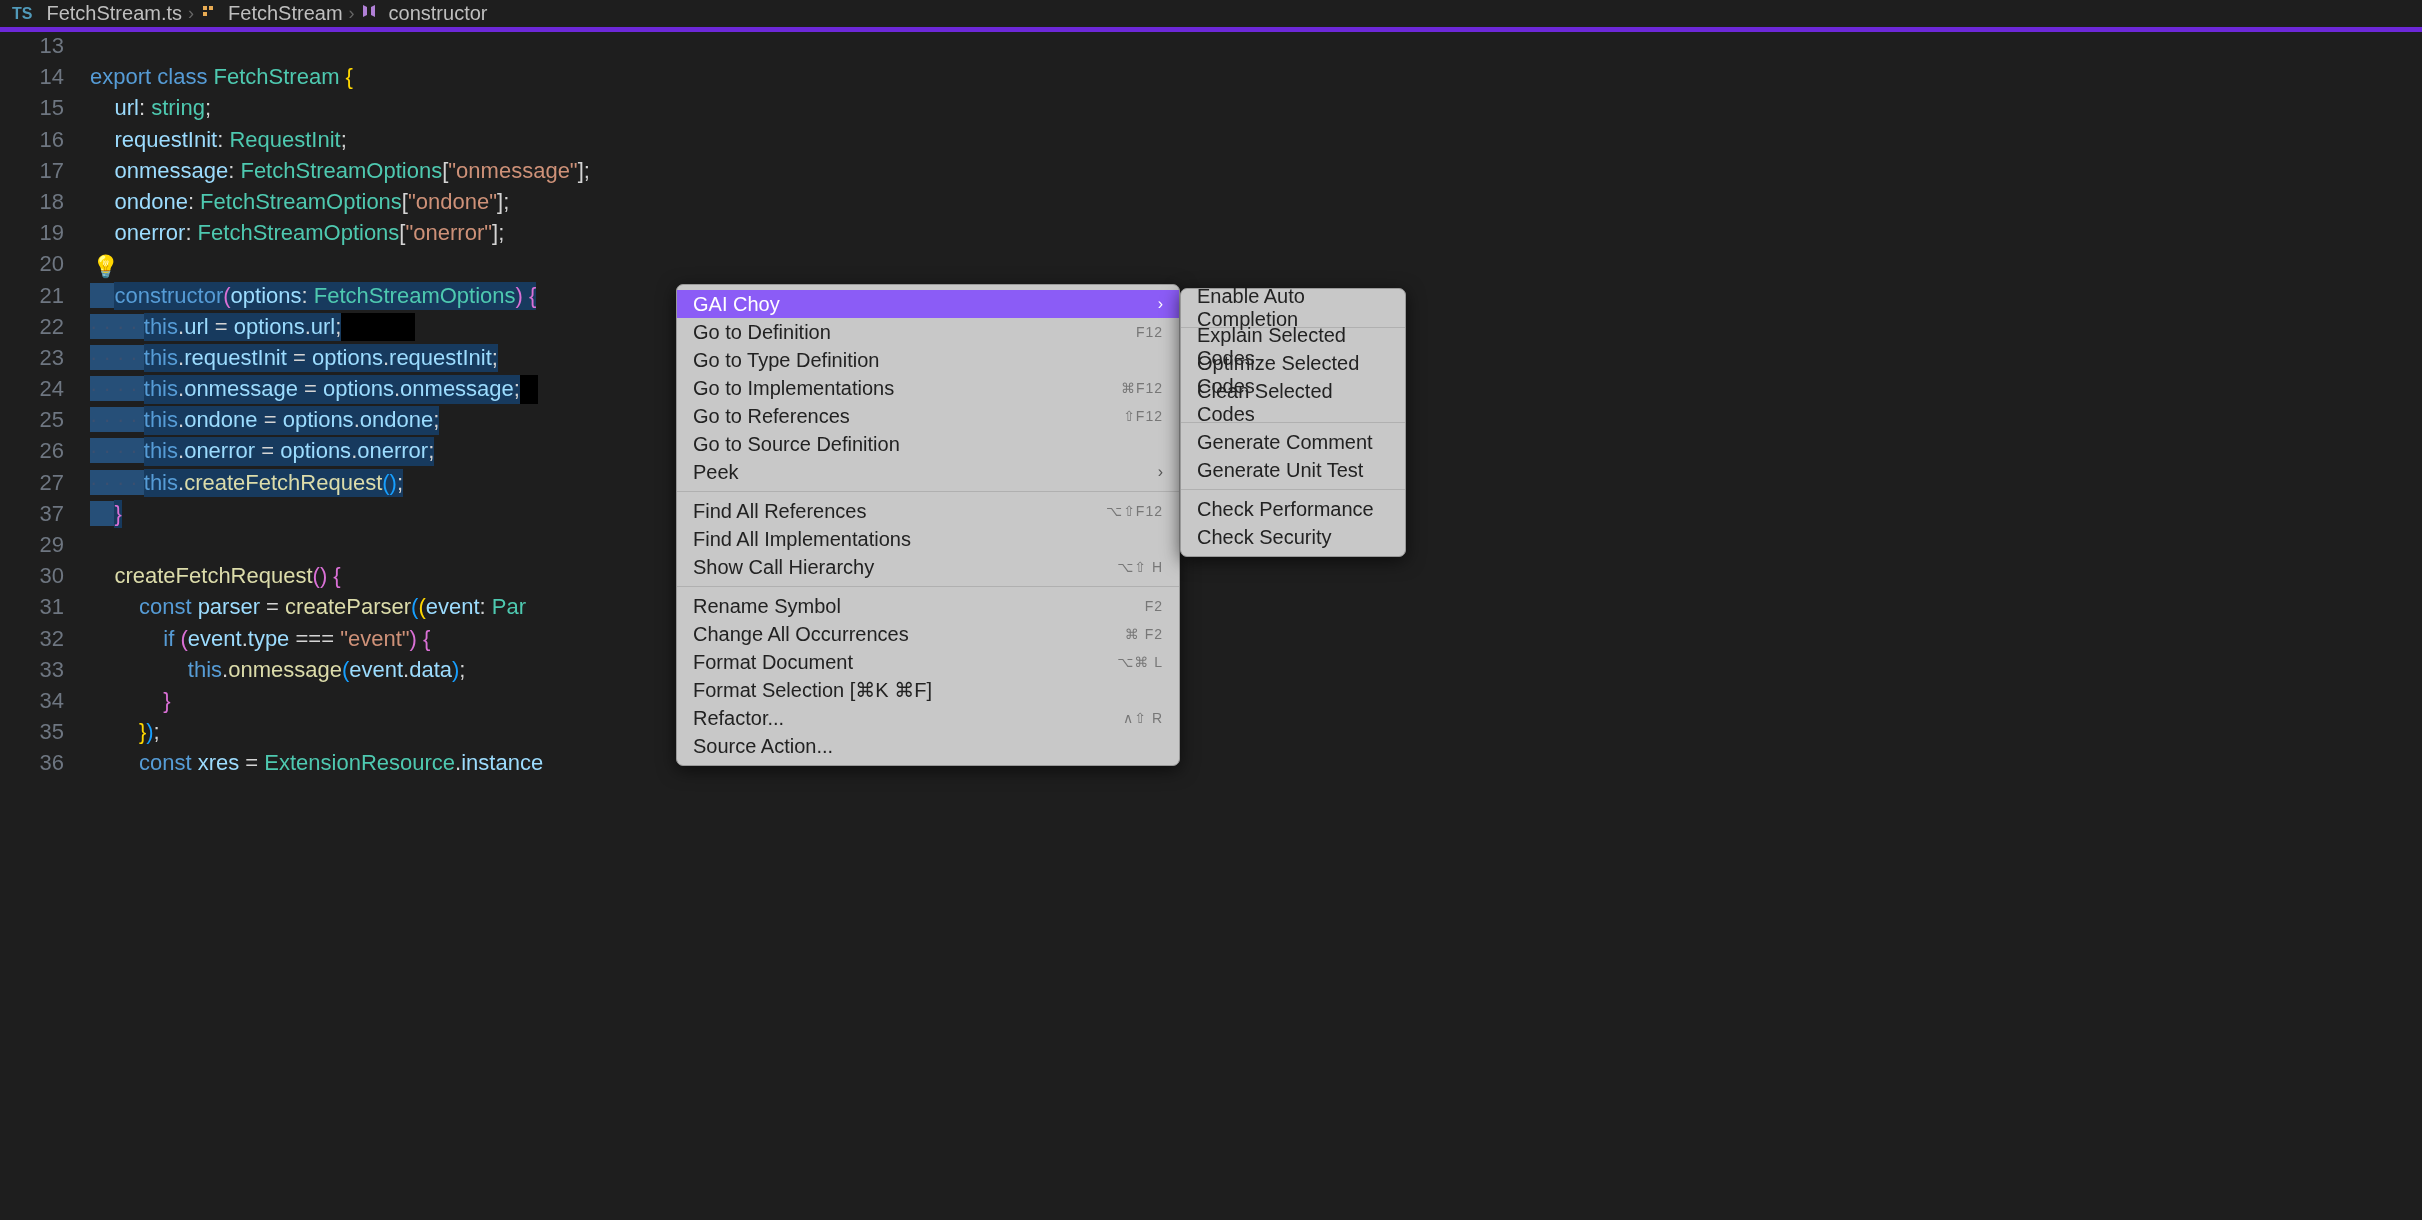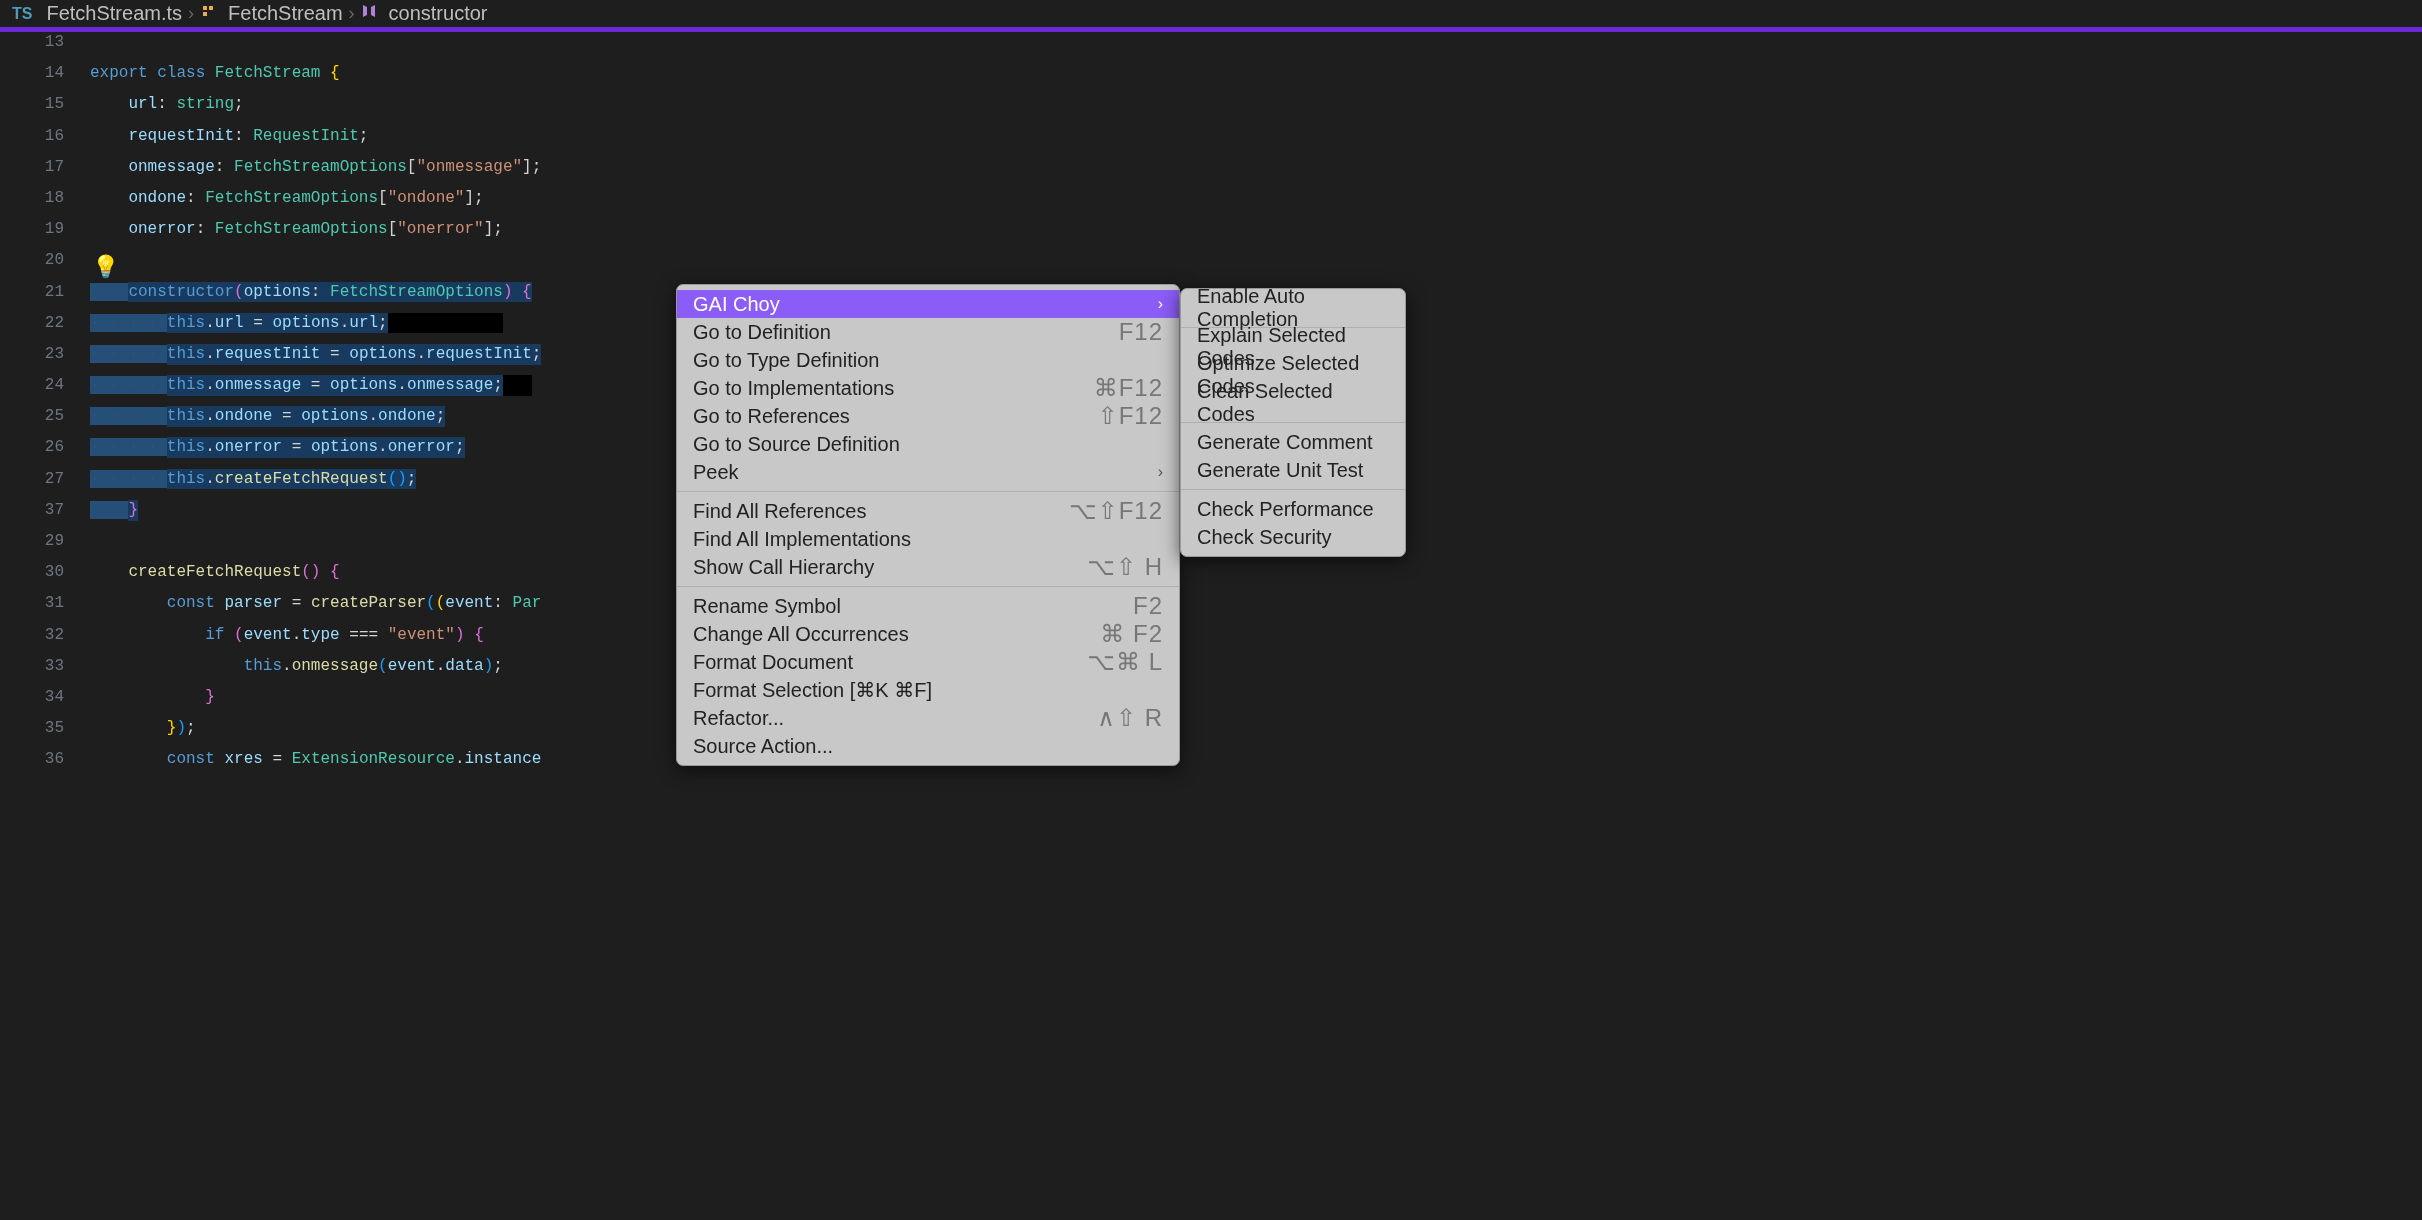--- a/index.html
+++ b/index.html
@@ -31,22 +31,22 @@
     font-size: 16px;
     margin-right: 2px;
   }
   .breadcrumb .chev { color: #666; font-size: 18px; }
   .breadcrumb .sym-class { color: #e8ab53; font-size: 18px; }
   .breadcrumb .sym-ctor { color: #b180d7; font-size: 18px; }
   .breadcrumb .crumb { color: #bfbfbf; margin-left: 6px; }
 
   .editor {
     display: flex;
-    font-family: Liberation Mono, monospace;
-    font-size: 16px;
+    font-family: Liberation Sans, sans-serif;
+    font-size: 22px;
     line-height: 1.3;
     position: relative;
   }
   .gutter {
     width: 90px;
     text-align: right;
     color: #6e7681;
     padding-right: 26px;
     user-select: none;
     flex-shrink: 0;
@@ -105,21 +105,21 @@
     justify-content: space-between;
     align-items: center;
     padding: 3px 16px;
     height: 28px;
     cursor: default;
   }
   .menu-item.hl {
     background: #8b5cf6;
     color: #fff;
   }
-  .menu-item .kb { color: #777; font-size: 24px; letter-spacing: 1px; }
+  .menu-item .kb { color: #777; font-size: 14px; letter-spacing: 1px; }
   .menu-item .sub-chev { font-size: 16px; color: #555; }
   .menu-item.hl .sub-chev { color: #fff; }
   .menu-sep { height: 1px; background: #b0b0b0; margin: 5px 0; }
 
   .whitespace-dot { color: #3b5070; }
 </style>
 </head>
 <body>
 
 <div class="breadcrumb">

